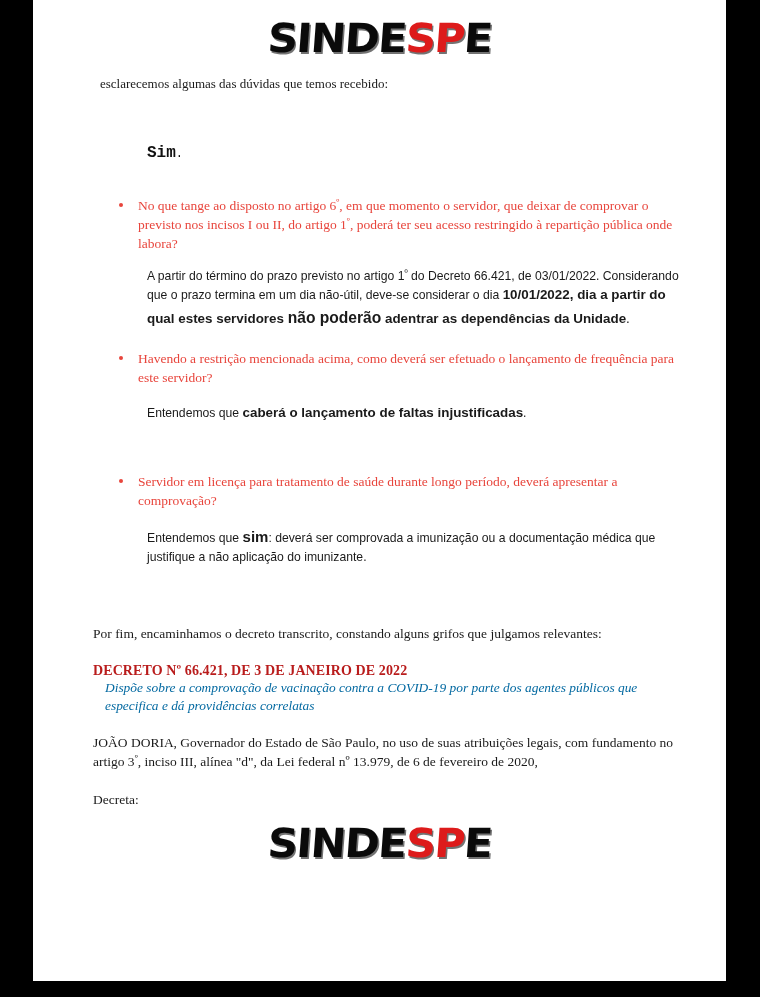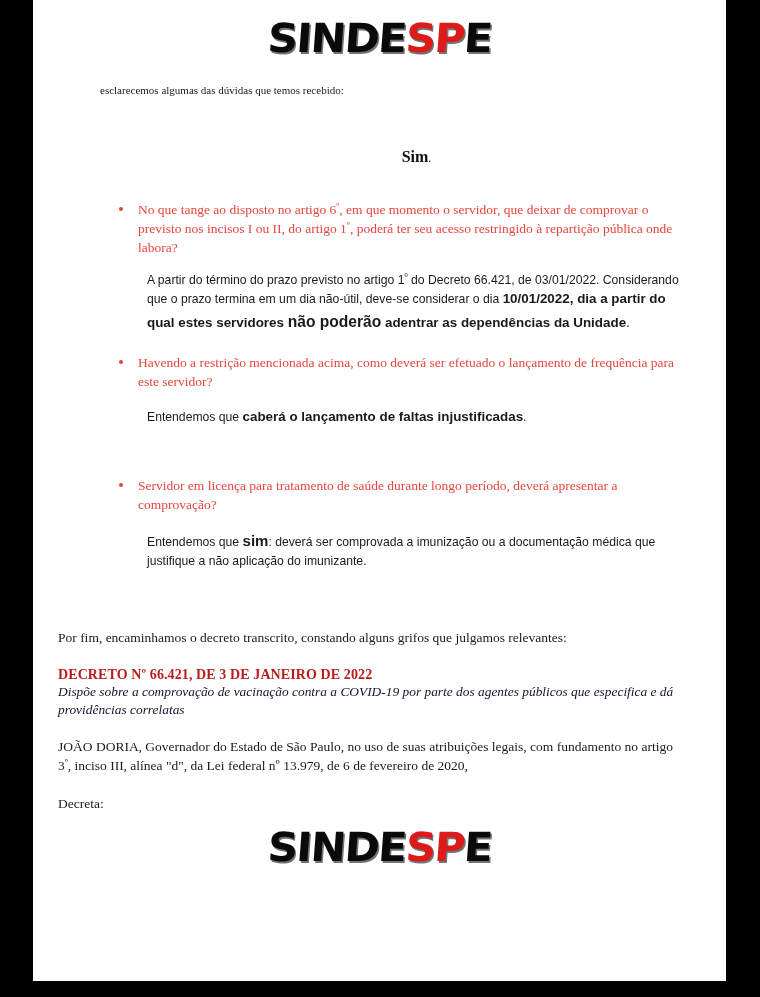--- a/index.html
+++ b/index.html
@@ -38,23 +38,23 @@
   #logo-top   { font-size:40px; }
   #logo-bottom{ font-size:40px; }
 
   .logo-top-wrap   { margin-top:18px; }
   .logo-bottom-wrap{ margin-top:14px; }
 
   .body-wrap { padding:0 40px 0 67px; }
 
   .intro {
     font-family:"Liberation Serif", serif;
-    font-size:11px;
-    color:#1a1a1a;
-    margin-top:26px;
+    font-size:13px;
+    color:#1a1a1a;
+    margin-top:18px;
     margin-left:-0px;
   }
 
   
   ul.qa { list-style:none; margin:0; padding:0; }
   ul.qa > li {
     position:relative;
     padding-left:38px;
     margin:0;
   }
@@ -85,25 +85,24 @@
   
   .ans {
     padding-left:47px;
     font-family:"Liberation Sans", sans-serif;
     color:#1a1a1a;
     font-size:12.2px;
     line-height:1.52;
   }
   .ans-serif-big {
     padding-left:47px;
-    font-family:Liberation Serif, serif;
+    font-family:Liberation Mono, monospace;
     font-weight:bold;
     font-size:16px;
     color:#111;
-    text-align:center;
   }
   .ans-serif-big .dot { font-size:12px; font-weight:normal; }
 
   .em1 { font-weight:bold; font-size:13.4px; }
   .em2 { font-weight:bold; font-size:15.6px; }
   .em-sim { font-weight:bold; font-size:15px; }
 
   
   .decree-intro {
     font-family:"Liberation Serif", serif;
@@ -115,22 +114,23 @@
     font-family:"Liberation Serif", serif;
     font-weight:bold;
     font-size:14px;
     color:#b91c1c;
     letter-spacing:0.1px;
   }
   .decree-sub {
     font-family:"Liberation Serif", serif;
     font-style:italic;
     font-size:13.4px;
-    color:#0f172a;
+    color:#0369a1;
     line-height:1.3;
+    margin-left:12px;
   }
   .decree-body {
     font-family:"Liberation Serif", serif;
     font-size:13.5px;
     color:#1a1a1a;
     line-height:1.34;
   }
 
   .sup { font-size:0.72em; vertical-align:0.42em; }
   .sp-12 { height:12px; }
@@ -187,21 +187,21 @@
     <ul class="qa">
       <li class="q">
         <span class="q-text">Servidor em licença para tratamento de saúde durante longo período, deverá apresentar a comprovação?</span>
       </li>
     </ul>
     <div class="sp-16"></div>
     <div class="ans"><span>Entendemos que </span><span class="em-sim">sim</span><span>: deverá ser comprovada a imunização ou a documentação médica que justifique a não aplicação do imunizante.</span></div>
 
   </div>
 
-  <div style="padding:0 40px 0 25px;">
+  <div style="padding:0 40px 0 60px;">
 
     <div class="sp-34"></div>
     <div class="sp-24"></div>
 
     <p class="decree-intro">Por fim, encaminhamos o decreto transcrito, constando alguns grifos que julgamos relevantes:</p>
 
     <div class="sp-20"></div>
 
     <p class="decree-title">DECRETO Nº 66.421, DE 3 DE JANEIRO DE 2022</p>
     <p class="decree-sub">Dispõe sobre a comprovação de vacinação contra a COVID-19 por parte dos agentes públicos que especifica e dá providências correlatas</p>

